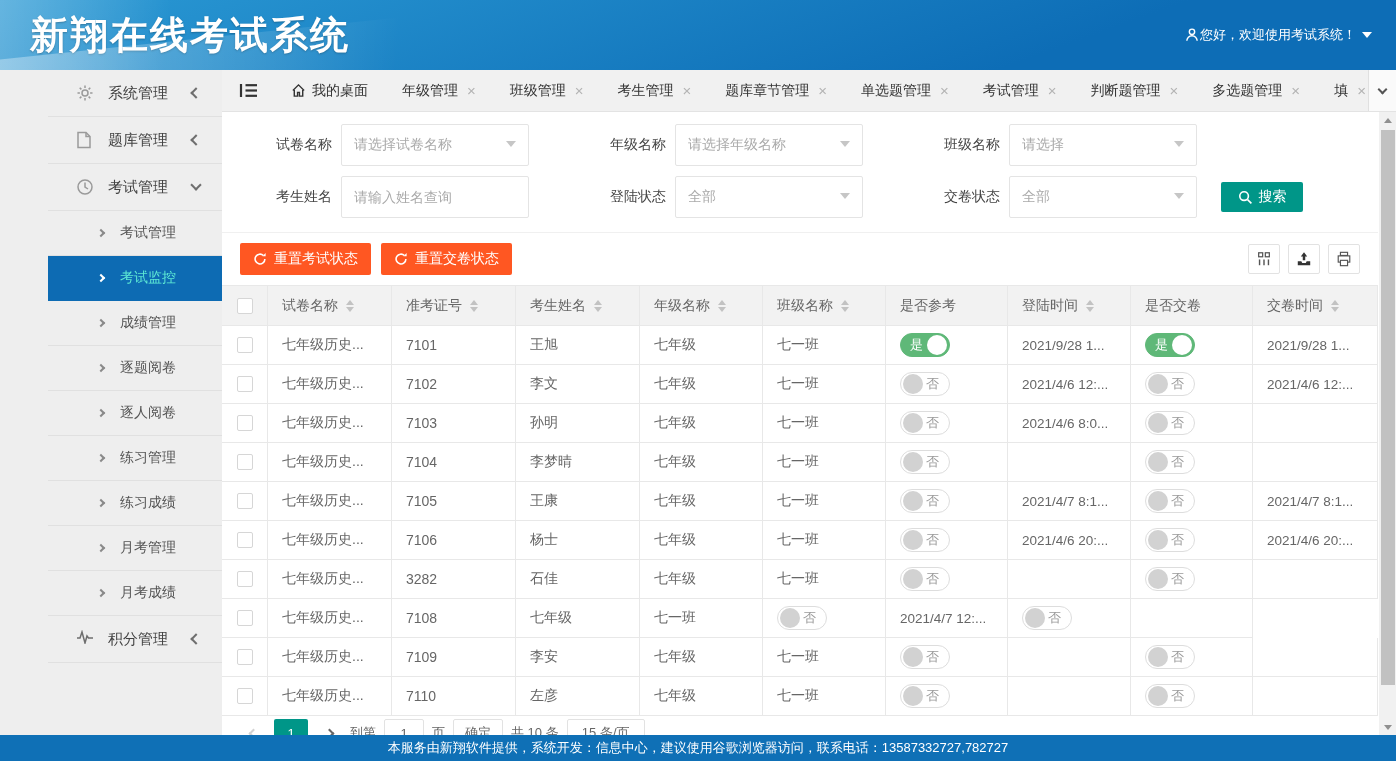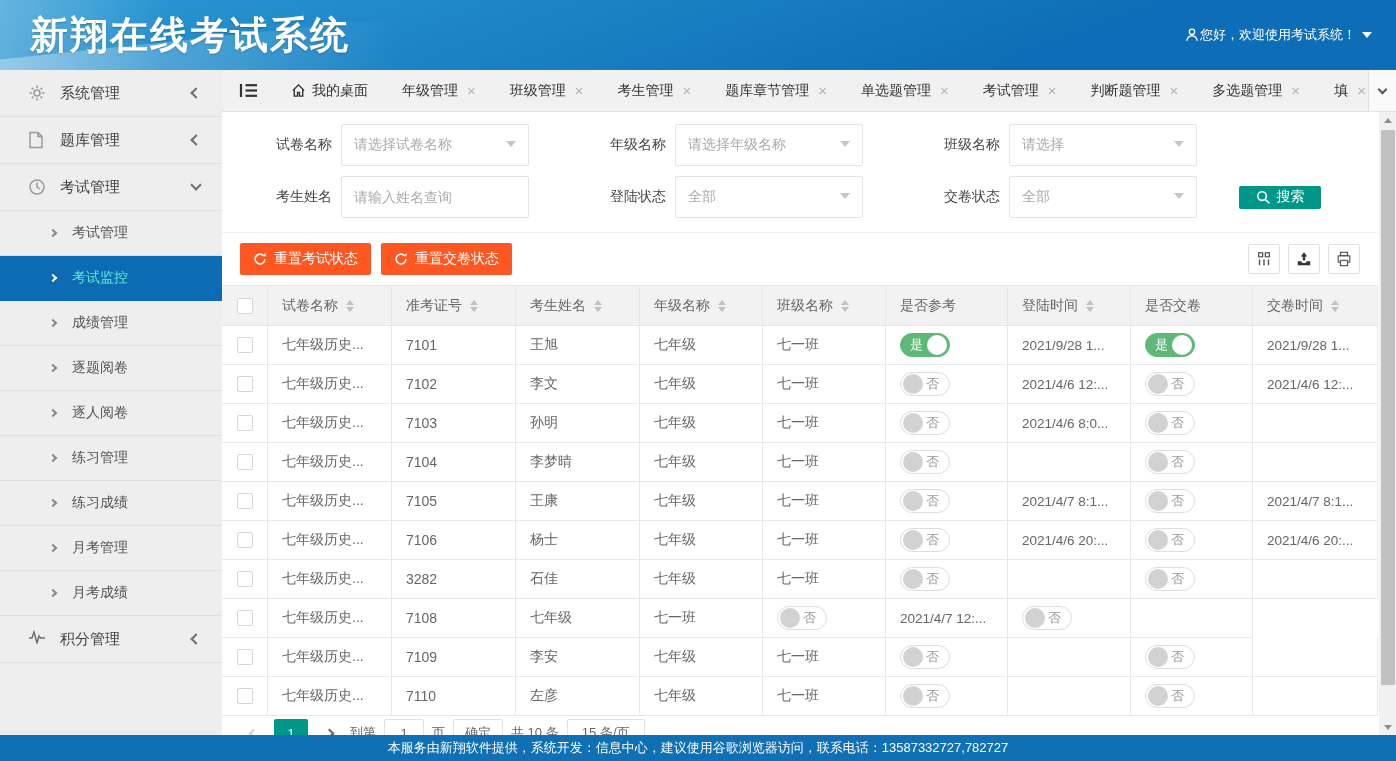--- a/index.html
+++ b/index.html
@@ -19,21 +19,21 @@
   .brand { position:relative; color:#fff; font-size:38px; font-weight:bold; letter-spacing:2px; padding-left:30px;
     text-shadow:0 1px 2px rgba(0,0,0,.25); }
   .user-area { position:relative; display:flex; align-items:center; color:#fff; font-size:13px; padding-right:24px; cursor:pointer; }
   .user-area svg { display:block; }
   .caret-down-w { width:0; height:0; border-left:5px solid transparent; border-right:5px solid transparent; border-top:6px solid #fff; margin-left:6px; }
 
   
   .body { flex:1; display:flex; min-height:0; }
 
   
-  .sidebar { flex:0 0 222px; background:#eeeeee; overflow:hidden; }
+  .sidebar { flex:0 0 222px; background:#eeeeee; overflow:hidden;padding-left:48px; }
   .side-top { height:47px; display:flex; align-items:center; padding:0 22px 0 28px; border-bottom:1px solid #e0e0e0; cursor:pointer; }
   .side-top .side-icon { width:18px; height:18px; margin-right:14px; color:#9a9a9a; }
   .side-top .side-label { font-size:15px; color:#424242; flex:1; }
   .chev { width:8px; height:8px; border-left:2px solid #6e6e6e; border-bottom:2px solid #6e6e6e; }
   .chev.left { transform:rotate(45deg); }
   .chev.down { transform:rotate(-45deg); margin-top:-4px; }
   .side-sub { height:45px; display:flex; align-items:center; padding-left:50px; border-bottom:1px solid #e0e0e0; font-size:14px; color:#555; cursor:pointer; }
   .side-sub .arr { width:6px; height:6px; border-right:2px solid #8a8a8a; border-top:2px solid #8a8a8a; transform:rotate(45deg); margin-right:16px; }
   .side-sub.active { background:var(--accent-blue,#0d6bb3); color:#5eead4; border-bottom-color:var(--accent-blue,#0d6bb3); }
   .side-sub.active .arr { border-color:#fff; }
@@ -59,21 +59,21 @@
   .filters { padding-top:12px; }
   .f-row { display:flex; align-items:center; margin-bottom:10px; }
   .f-group { display:flex; align-items:center; }
   .f-group .f-label { width:70px; text-align:right; font-size:14px; color:#444; margin-right:9px; white-space:nowrap; }
   .f-g1 { margin-left:40px; } .f-g2,.f-g3 { margin-left:67px; }
   .select,.text-input { position:relative; width:188px; height:42px; border:1px solid #e4e4e4; border-radius:2px; background:#fff;
     font-size:14px; color:#aaa; display:flex; align-items:center; padding:0 12px; cursor:pointer; }
   .select .sel-caret { position:absolute; right:12px; top:16px; width:0; height:0; border-left:5px solid transparent; border-right:5px solid transparent; border-top:6px solid #c6c6c6; }
   input.text-input { cursor:text; }
   input.text-input::placeholder { color:#aaa; }
-  .search-btn { margin-left:42px; width:82px; height:23px; background:var(--teal,#009688); color:#fff; border:none; border-radius:2px;
+  .search-btn { margin-left:24px; width:82px; height:30px; background:var(--teal,#009688); color:#fff; border:none; border-radius:2px;
     font-size:14px; display:flex; align-items:center; justify-content:center; gap:6px; cursor:pointer; font-family:inherit; }
 
   .divider { border-top:1px solid #f0f0f0; margin-top:14px; }
 
   
   .actions { display:flex; align-items:center; padding:10px 18px; }
   .btn-orange { height:32px; background:var(--orange,#ff5722); color:#fff; border:none; border-radius:2px; padding:0 13px;
     font-size:14px; display:flex; align-items:center; gap:7px; cursor:pointer; margin-right:10px; font-family:inherit; }
   .tool-group { margin-left:auto; display:flex; gap:8px; }
   .tool-btn { width:32px; height:30px; background:#fff; border:1px solid #e2e2e2; border-radius:2px;

